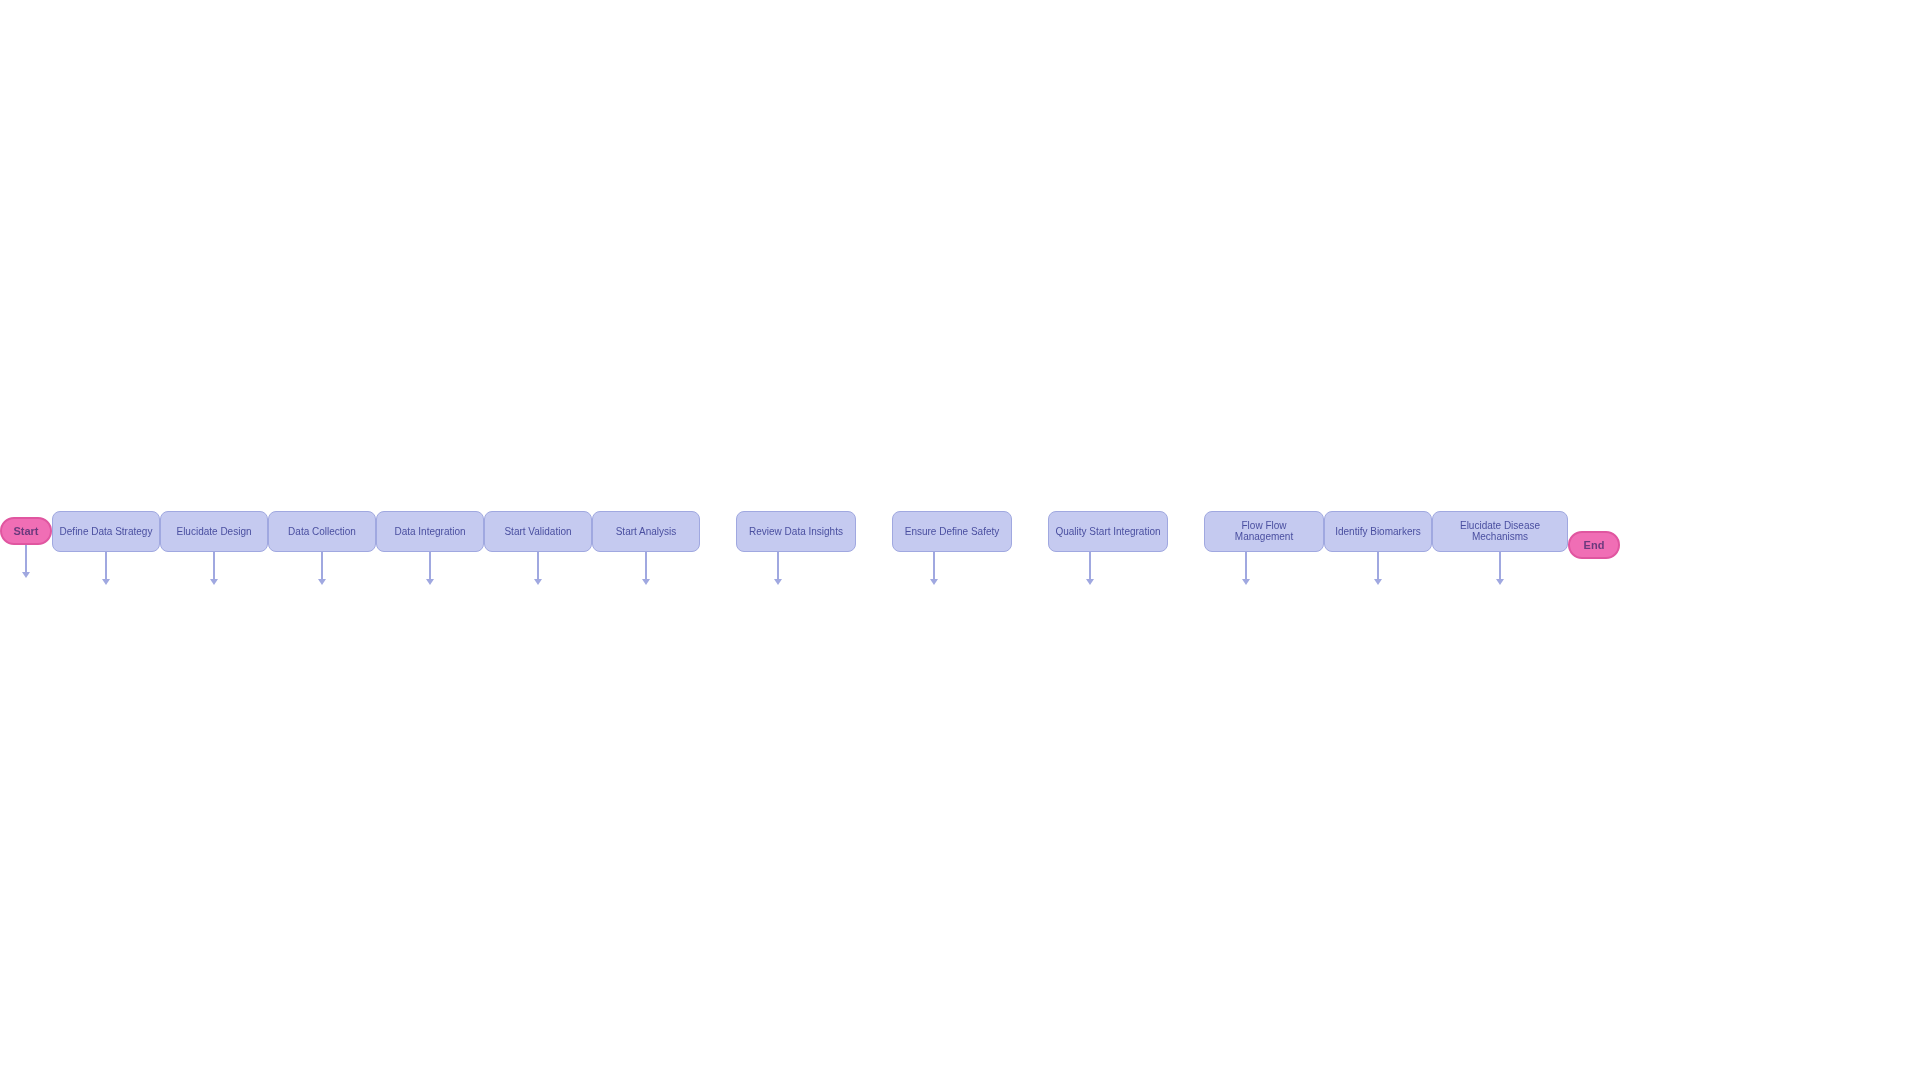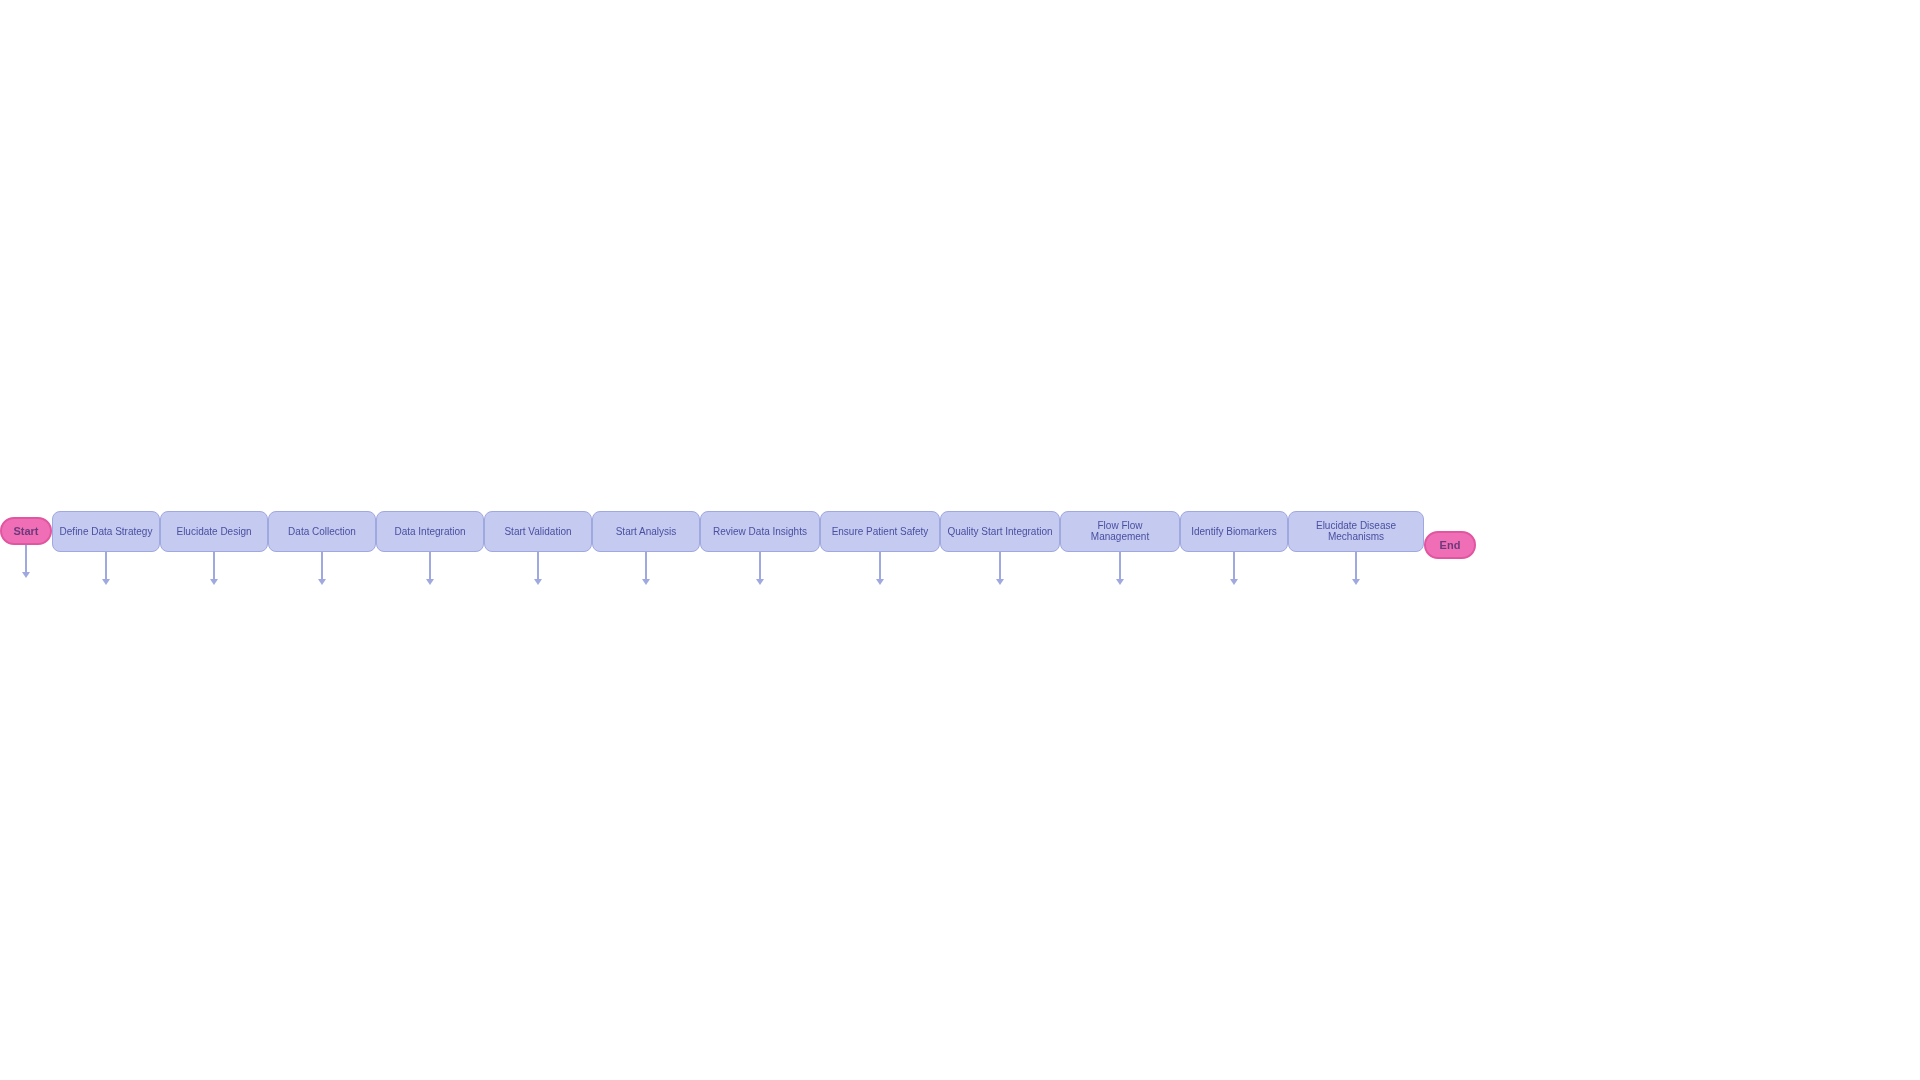--- a/index.html
+++ b/index.html
@@ -58,20 +58,21 @@
       font-size: 10px;
       color: #4a4fa0;
       font-weight: 500;
       text-align: center;
       cursor: pointer;
       padding: 0 6px;
     }
 
     .node-process.wide {
       width: 120px;
+      margin-left: 36px;
     }
 
     .connector {
       width: 2px;
       height: 28px;
       background: #a0a8e0;
       position: relative;
     }
 
     .connector::after {
@@ -146,21 +147,21 @@
     <div class="node-process">Start Analysis</div>
     <div class="connector"></div>
   </div>
 
   <div class="node-wrapper">
     <div class="node-process wide">Review Data Insights</div>
     <div class="connector"></div>
   </div>
 
   <div class="node-wrapper">
-    <div class="node-process wide">Ensure Patient Safety</div>
+    <div class="node-process wide">Ensure Define Safety</div>
     <div class="connector"></div>
   </div>
 
   <div class="node-wrapper">
     <div class="node-process wide">Quality Start Integration</div>
     <div class="connector"></div>
   </div>
 
   <div class="node-wrapper">
     <div class="node-process wide">Flow Flow Management</div>

